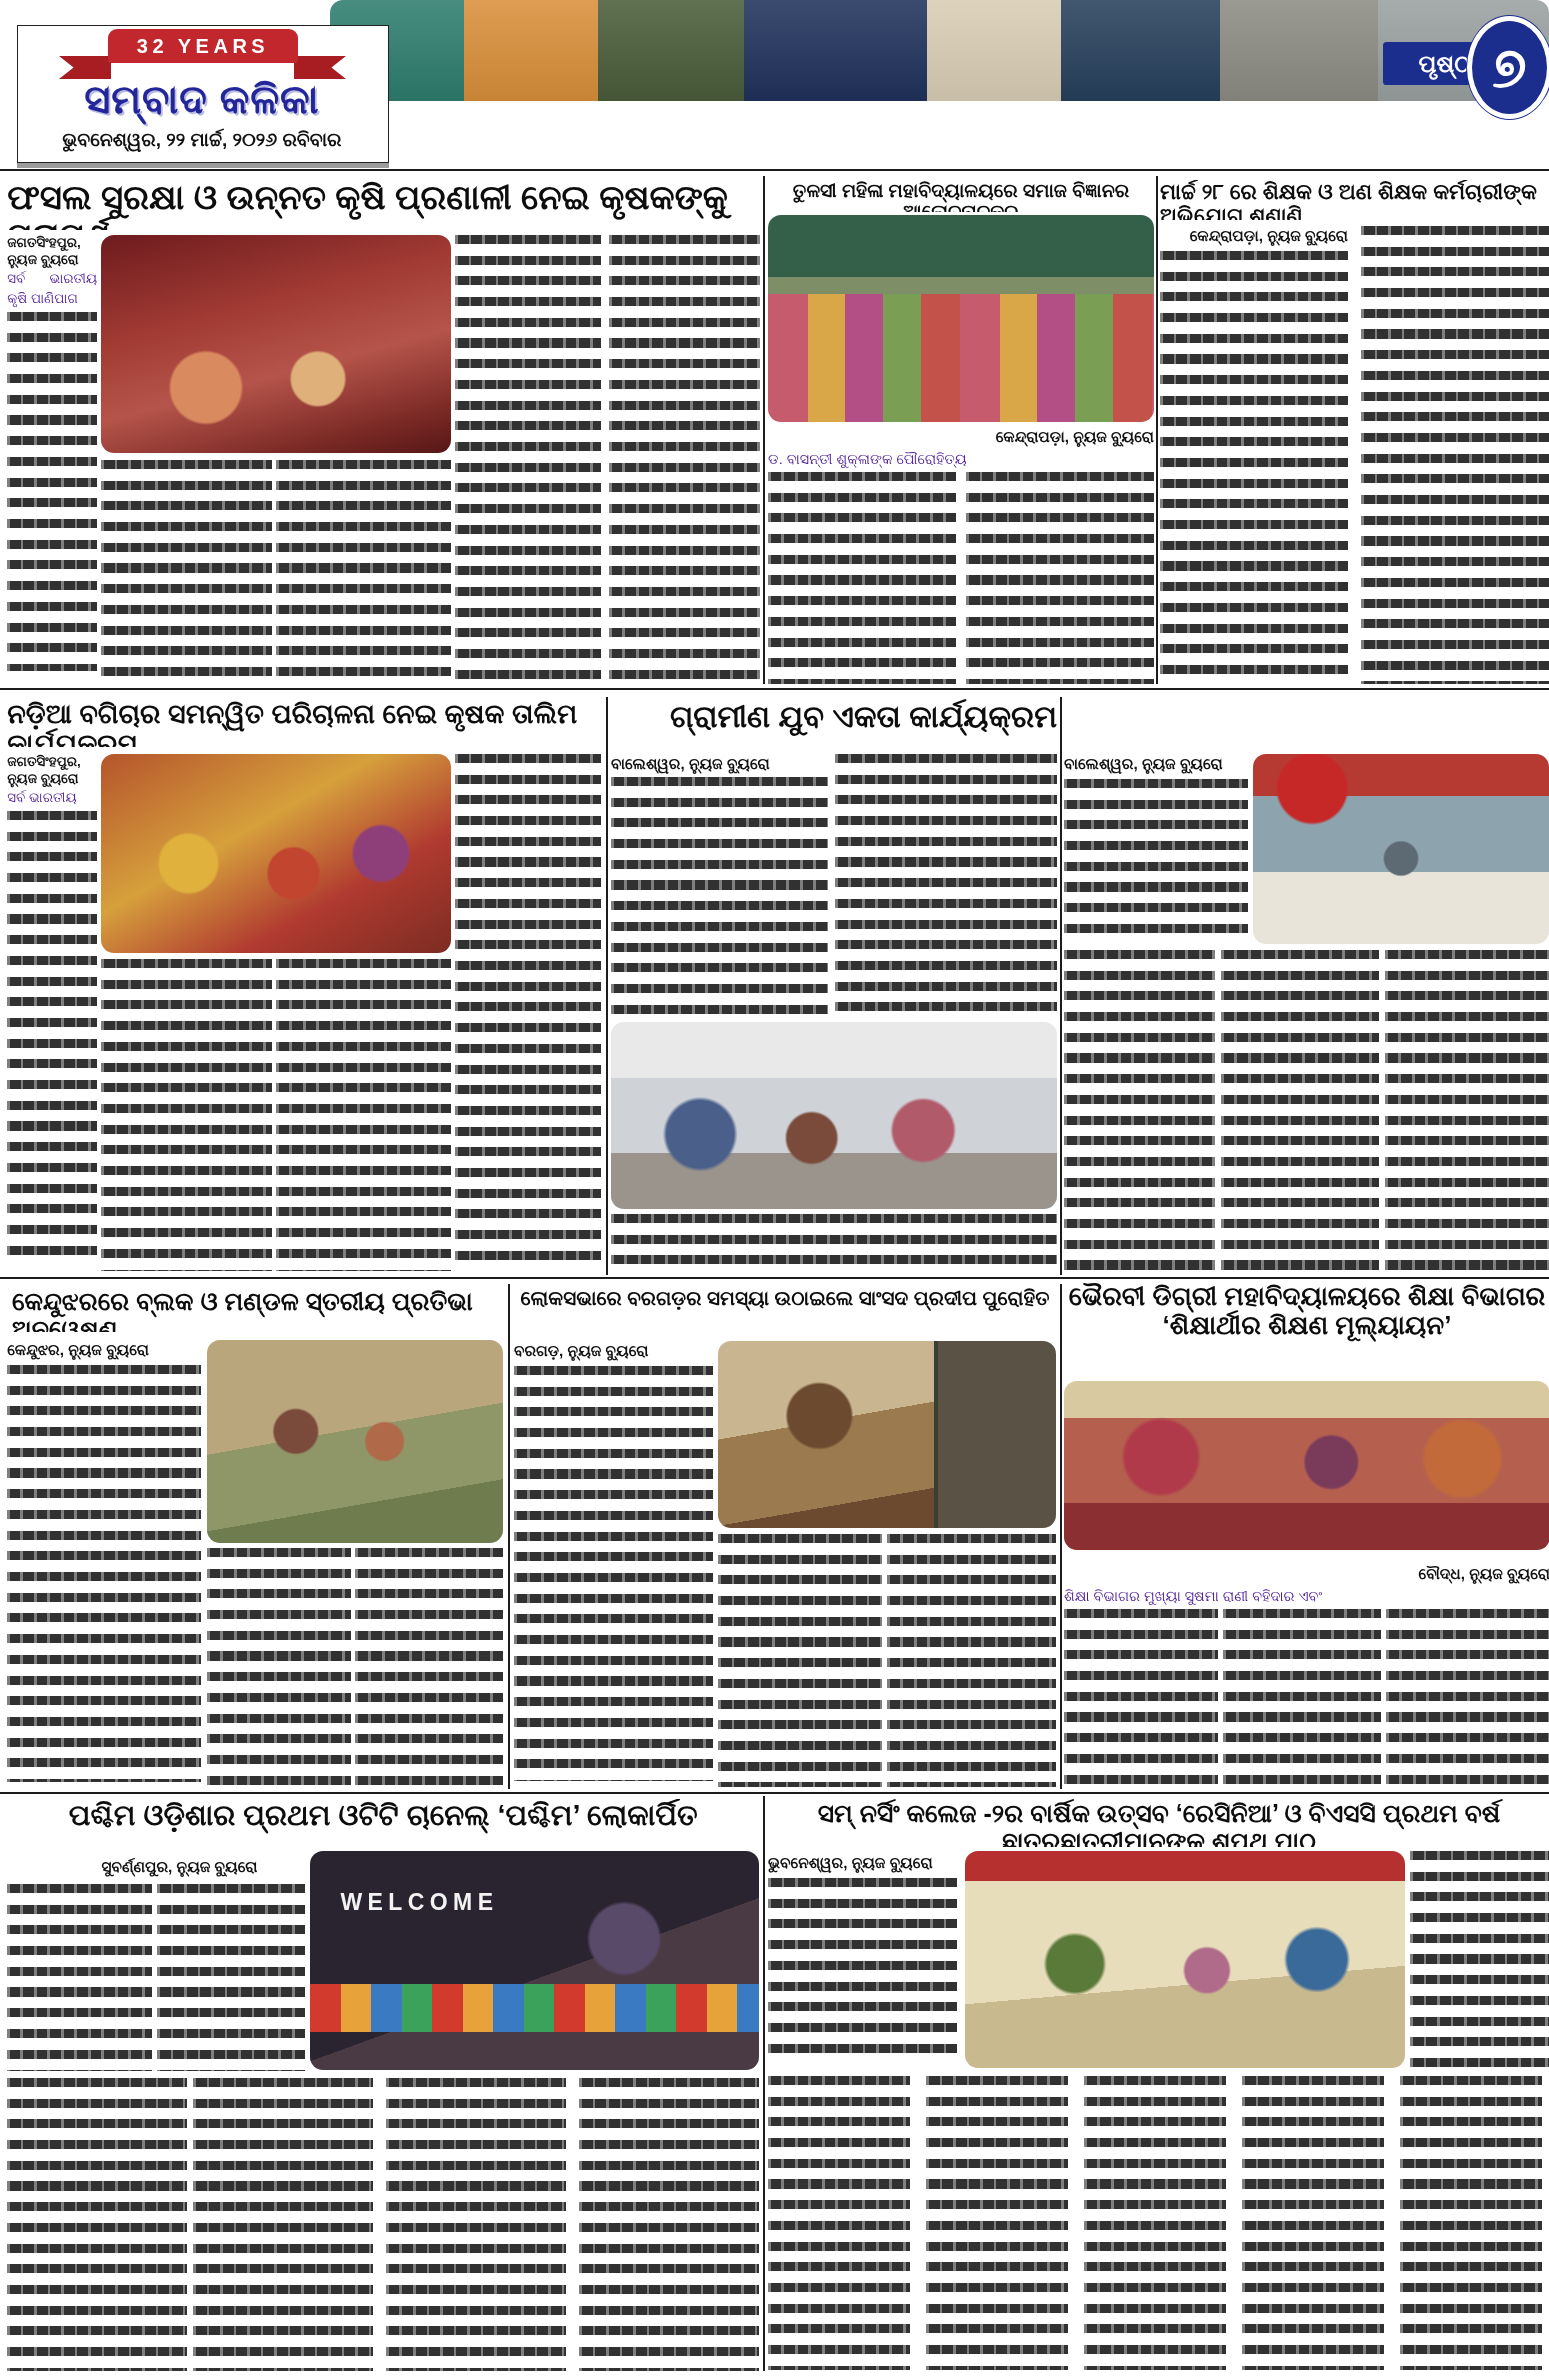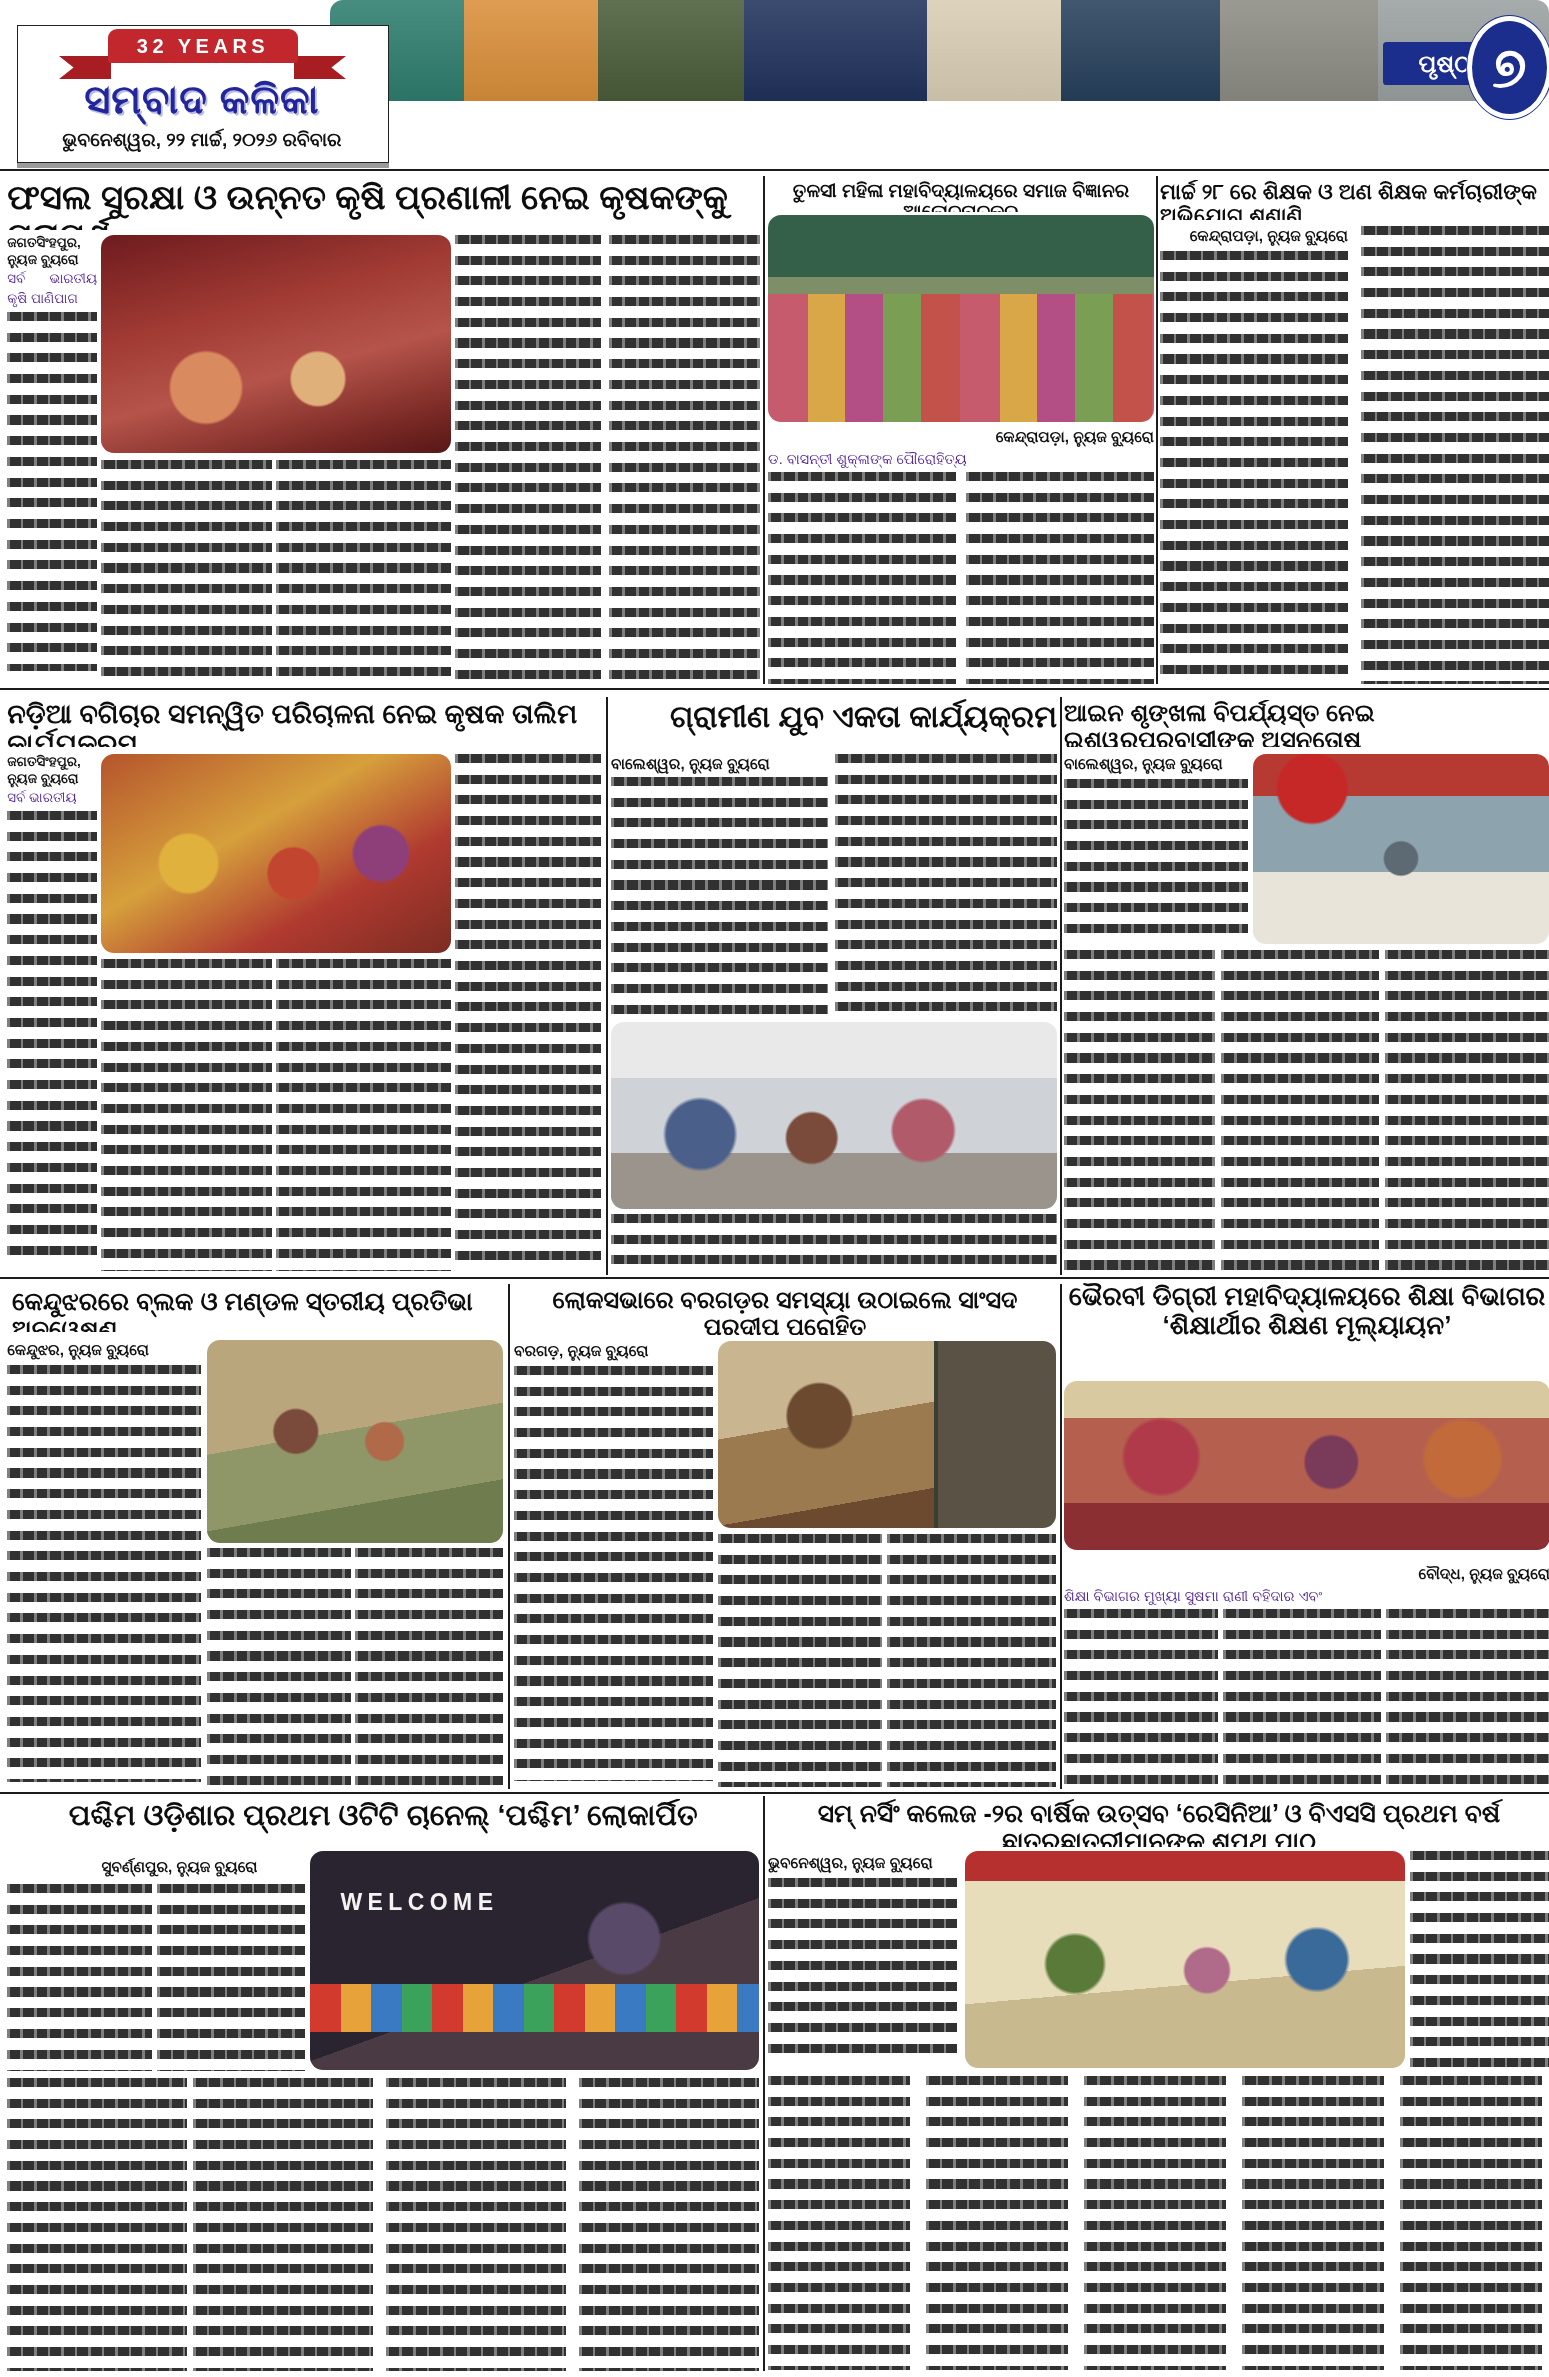--- a/index.html
+++ b/index.html
@@ -119,21 +119,20 @@
     <div class="tx" style="height:239px;margin-top:3.6px;"></div>
   </div>
   <div class="abs tx" style="left:835px;top:754px;width:222px;height:262px;"></div>
   <div class="ph" style="left:611px;top:1022px;width:446px;height:187px;
        background:radial-gradient(circle at 20% 60%, #4a5f8a 0 9%, transparent 10%),
        radial-gradient(circle at 45% 62%, #7a4a3a 0 9%, transparent 10%),
        radial-gradient(circle at 70% 58%, #b05a6a 0 9%, transparent 10%),
        linear-gradient(180deg,#e9e9ea 0 30%,#cfd3d8 30% 70%,#9b948c 70% 100%);"></div>
   <div class="abs tx" style="left:611px;top:1214px;width:446px;height:57px;"></div>
 
-  <div class="abs hl" style="left:1064px;top:700px;width:486px;height:47px;font-size:24px;">ଆଇନ ଶୃଙ୍ଖଳା ବିପର୍ଯ୍ୟସ୍ତ ନେଇ ଇଶ୍ୱରପୁରବାସୀଙ୍କ ଅସନ୍ତୋଷ</div>
   <div class="abs" style="left:1064px;top:754px;width:184px;height:190px;">
     <div class="dl">ବାଲେଶ୍ୱର, ନ୍ୟୁଜ ବ୍ୟୁରୋ</div>
     <div class="tx" style="height:162px;margin-top:5.4px;"></div>
   </div>
   <div class="ph" style="left:1253px;top:754px;width:296px;height:190px;
        background:radial-gradient(circle at 20% 18%, #c62828 0 12%, transparent 13%),
        radial-gradient(circle at 50% 55%, #5d6a74 0 9%, transparent 10%),
        linear-gradient(180deg,#b73a32 0 22%,#8da3ae 22% 62%,#e8e4da 62% 100%);"></div>
   <div class="abs tx" style="left:1064px;top:950px;width:151px;height:321px;"></div>
   <div class="abs tx" style="left:1221px;top:950px;width:158px;height:321px;"></div>
@@ -148,21 +147,21 @@
     <div class="dl">କେନ୍ଦୁଝର, ନ୍ୟୁଜ ବ୍ୟୁରୋ</div>
     <div class="tx" style="height:417px;margin-top:5.4px;"></div>
   </div>
   <div class="ph" style="left:207px;top:1340px;width:296px;height:203px;
        background:radial-gradient(circle at 30% 45%, #7a4a3a 0 9%, transparent 10%),
        radial-gradient(circle at 60% 50%, #b06a4a 0 9%, transparent 10%),
        linear-gradient(170deg,#b9a67c 0 45%,#8f9668 45% 75%,#6f7d4e 75% 100%);"></div>
   <div class="abs tx" style="left:207px;top:1548px;width:144px;height:239px;"></div>
   <div class="abs tx" style="left:355px;top:1548px;width:148px;height:239px;"></div>
 
-  <div class="abs hl center" style="left:514px;top:1287px;width:542px;height:48px;font-size:24px;">ଲୋକସଭାରେ ବରଗଡ଼ର ସମସ୍ୟା ଉଠାଇଲେ ସାଂସଦ ପ୍ରଦୀପ ପୁରୋହିତ</div>
+  <div class="abs hl center" style="left:514px;top:1287px;width:542px;height:48px;font-size:20px;">ଲୋକସଭାରେ ବରଗଡ଼ର ସମସ୍ୟା ଉଠାଇଲେ ସାଂସଦ ପ୍ରଦୀପ ପୁରୋହିତ</div>
   <div class="abs" style="left:514px;top:1341px;width:199px;height:445px;">
     <div class="dl">ବରଗଡ଼, ନ୍ୟୁଜ ବ୍ୟୁରୋ</div>
     <div class="tx" style="height:415px;margin-top:5.4px;"></div>
   </div>
   <div class="ph" style="left:718px;top:1341px;width:338px;height:187px;
        background:linear-gradient(90deg,transparent 0 64%,#3a3f33 64% 65%,#5a5244 65% 100%),
        radial-gradient(circle at 30% 40%, #6b4a2f 0 12%, transparent 13%),
        linear-gradient(170deg,#c9b691 0 40%,#9c7a4f 40% 75%,#6b4a2f 75% 100%);"></div>
   <div class="abs tx" style="left:718px;top:1534px;width:164px;height:253px;"></div>
   <div class="abs tx" style="left:887px;top:1534px;width:169px;height:253px;"></div>

